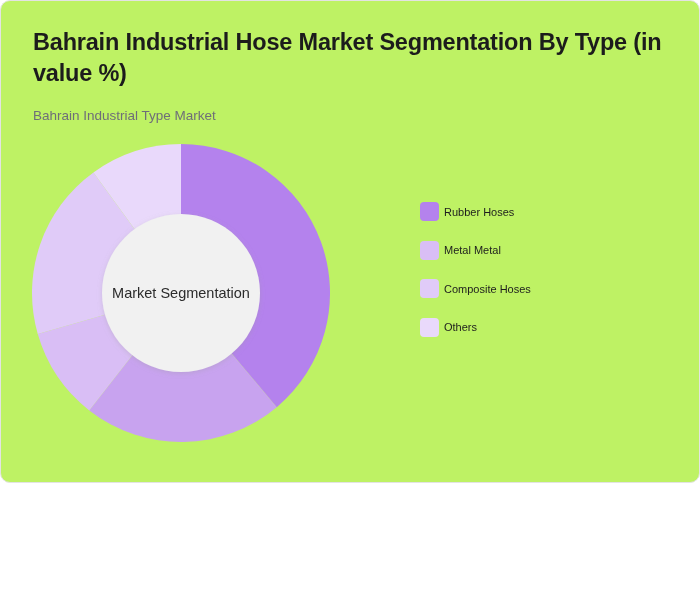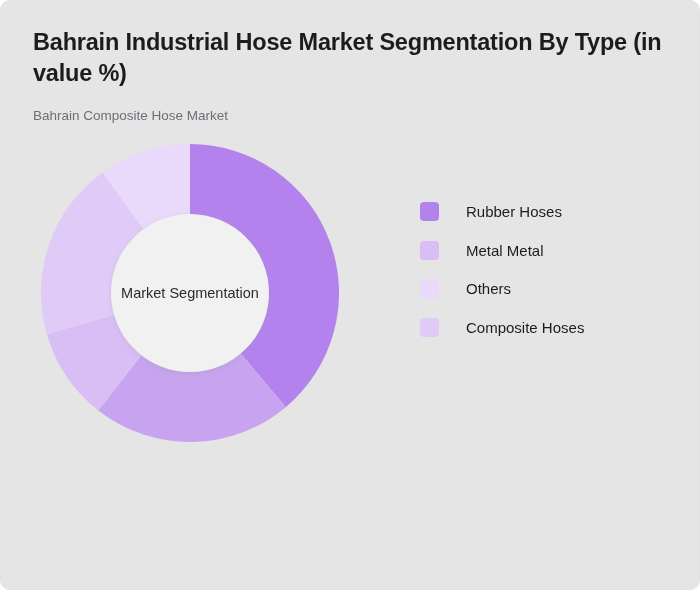--- a/index.html
+++ b/index.html
@@ -7,22 +7,22 @@
   html, body {
     width: 700px;
     height: 591px;
     background: #ffffff;
     font-family: "Liberation Sans", sans-serif;
   }
 
   .card {
     position: relative;
     width: 700px;
-    height: 590px;
-    background: #e5e5e5;
+    height: 483px;
+    background: #bef264;
     border: 1px solid #e3e3e3;
     border-radius: 10px;
     overflow: hidden;
   }
 
   
   .header {
     padding: 26px 32px 0 32px;
   }
   .chart-title {
@@ -45,21 +45,21 @@
   
   .body-area {
     position: relative;
     height: 330px;
     margin-top: 6px;
   }
 
   
   .donut-wrap {
     position: absolute;
-    left: 40px;
+    left: 31px;
     top: 12px;
     width: 298px;
     height: 298px;
     text-align: center;
   }
   .donut-svg {
     display: block;
     width: 298px;
     height: 298px;
   }
@@ -89,22 +89,22 @@
     align-items: center;
     height: 38.6px;
   }
   .legend-swatch {
     width: 19px;
     height: 19px;
     border-radius: 4px;
     flex: 0 0 auto;
   }
   .legend-label {
-    margin-left: 27px;
-    font-size: 15px;
+    margin-left: 5px;
+    font-size: 11px;
     color: #1d1d1d;
     white-space: nowrap;
     text-align: center;
   }
 
   
   .divider {
     position: absolute;
     left: 32px;
     right: 32px;
@@ -140,21 +140,21 @@
   .logo-word { display: block; }
 </style>
 </head>
 <body>
 
 <div class="card">
 
   <div class="header">
     <div class="chart-title">Bahrain Industrial Hose Market Segmentation By Type (in value %)</div>
     <div class="subtitles">
-      <div class="subtitle">Bahrain Composite Hose Market</div>
+      <div class="subtitle">Bahrain Industrial Type Market</div>
     </div>
   </div>
 
   <div class="body-area">
 
     <div class="donut-wrap">
       <svg class="donut-svg" viewBox="0 0 298 298">
         <defs>
           <filter id="hubshadow" x="-30%" y="-30%" width="160%" height="160%">
             <feDropShadow dx="0" dy="1.5" stdDeviation="2.5" flood-color="#9b9b9b" flood-opacity="0.30"></feDropShadow>
@@ -175,26 +175,26 @@
     <div class="legend" id="legend">
         <div class="legend-item">
           <span class="legend-swatch" style="background: rgb(180, 130, 237);"></span>
           <span class="legend-label">Rubber Hoses</span>
         </div>
         <div class="legend-item">
           <span class="legend-swatch" style="background: rgb(217, 190, 245);"></span>
           <span class="legend-label">Metal Metal</span>
         </div>
         <div class="legend-item">
+          <span class="legend-swatch" style="background: rgb(224, 203, 248);"></span>
+          <span class="legend-label">Composite Hoses</span>
+        </div>
+        <div class="legend-item">
           <span class="legend-swatch" style="background: rgb(233, 217, 251);"></span>
           <span class="legend-label">Others</span>
         </div>
-        <div class="legend-item">
-          <span class="legend-swatch" style="background: rgb(224, 203, 248);"></span>
-          <span class="legend-label">Composite Hoses</span>
-        </div>
       </div>
 
   </div>
 
   <div class="divider"></div>
 
 </div>
 
 </body></html>

